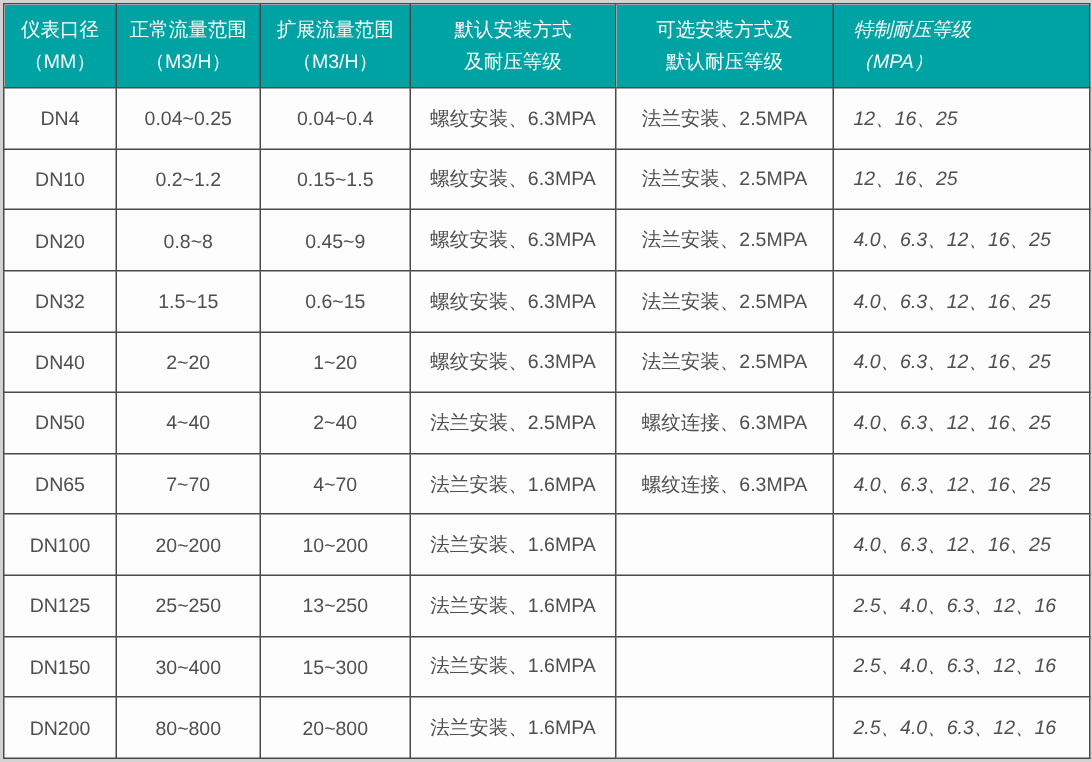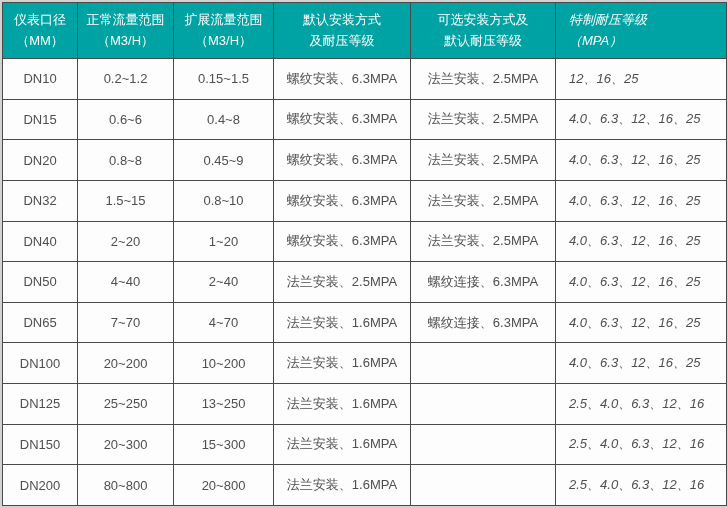--- a/index.html
+++ b/index.html
@@ -97,47 +97,47 @@
   </th>
 
   <th>
     <div>特制耐压等级</div>
     <div>（MPA）</div>
   </th>
 </tr>
   </thead>
   <tbody>
       <tr>
+        <td>DN4</td>
+        <td>0.04~0.25</td>
+        <td>0.04~0.4</td>
+        <td>螺纹安装、6.3MPA</td>
+        <td>法兰安装、2.5MPA</td>
+        <td>12、16、25</td>
+      </tr>
+      <tr>
         <td>DN10</td>
         <td>0.2~1.2</td>
         <td>0.15~1.5</td>
         <td>螺纹安装、6.3MPA</td>
         <td>法兰安装、2.5MPA</td>
         <td>12、16、25</td>
-      </tr>
-      <tr>
-        <td>DN15</td>
-        <td>0.6~6</td>
-        <td>0.4~8</td>
-        <td>螺纹安装、6.3MPA</td>
-        <td>法兰安装、2.5MPA</td>
-        <td>4.0、6.3、12、16、25</td>
       </tr>
       <tr>
         <td>DN20</td>
         <td>0.8~8</td>
         <td>0.45~9</td>
         <td>螺纹安装、6.3MPA</td>
         <td>法兰安装、2.5MPA</td>
         <td>4.0、6.3、12、16、25</td>
       </tr>
       <tr>
         <td>DN32</td>
         <td>1.5~15</td>
-        <td>0.8~10</td>
+        <td>0.6~15</td>
         <td>螺纹安装、6.3MPA</td>
         <td>法兰安装、2.5MPA</td>
         <td>4.0、6.3、12、16、25</td>
       </tr>
       <tr>
         <td>DN40</td>
         <td>2~20</td>
         <td>1~20</td>
         <td>螺纹安装、6.3MPA</td>
         <td>法兰安装、2.5MPA</td>
@@ -170,21 +170,21 @@
       <tr>
         <td>DN125</td>
         <td>25~250</td>
         <td>13~250</td>
         <td>法兰安装、1.6MPA</td>
         <td></td>
         <td>2.5、4.0、6.3、12、16</td>
       </tr>
       <tr>
         <td>DN150</td>
-        <td>20~300</td>
+        <td>30~400</td>
         <td>15~300</td>
         <td>法兰安装、1.6MPA</td>
         <td></td>
         <td>2.5、4.0、6.3、12、16</td>
       </tr>
       <tr>
         <td>DN200</td>
         <td>80~800</td>
         <td>20~800</td>
         <td>法兰安装、1.6MPA</td>

